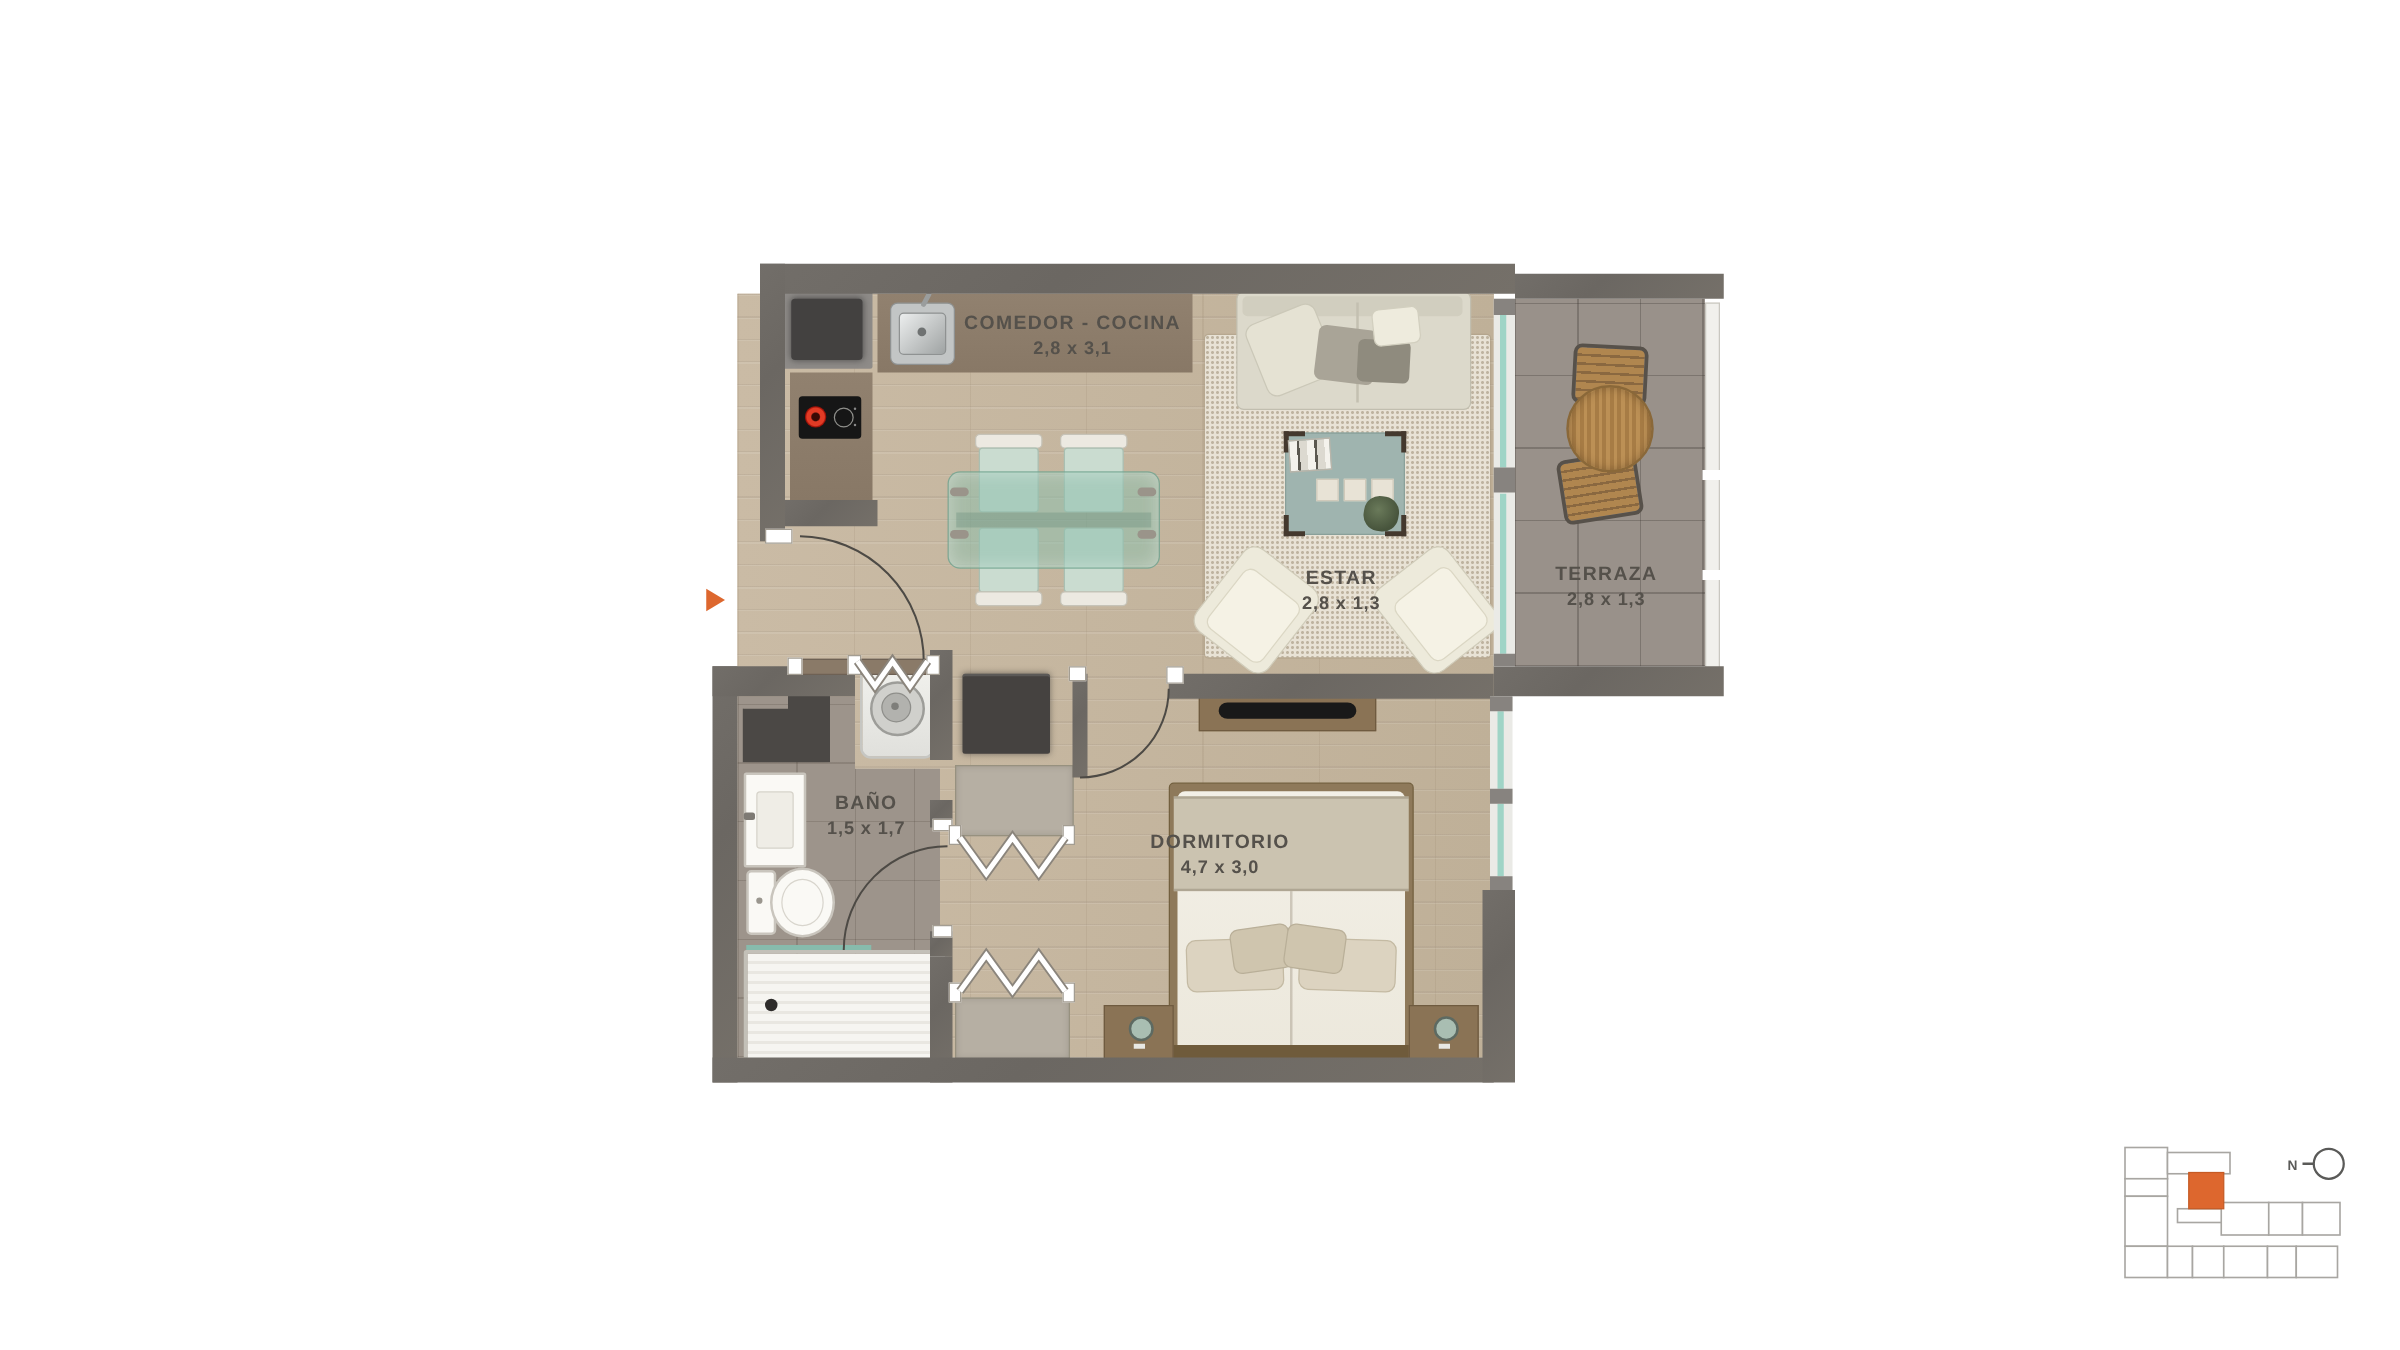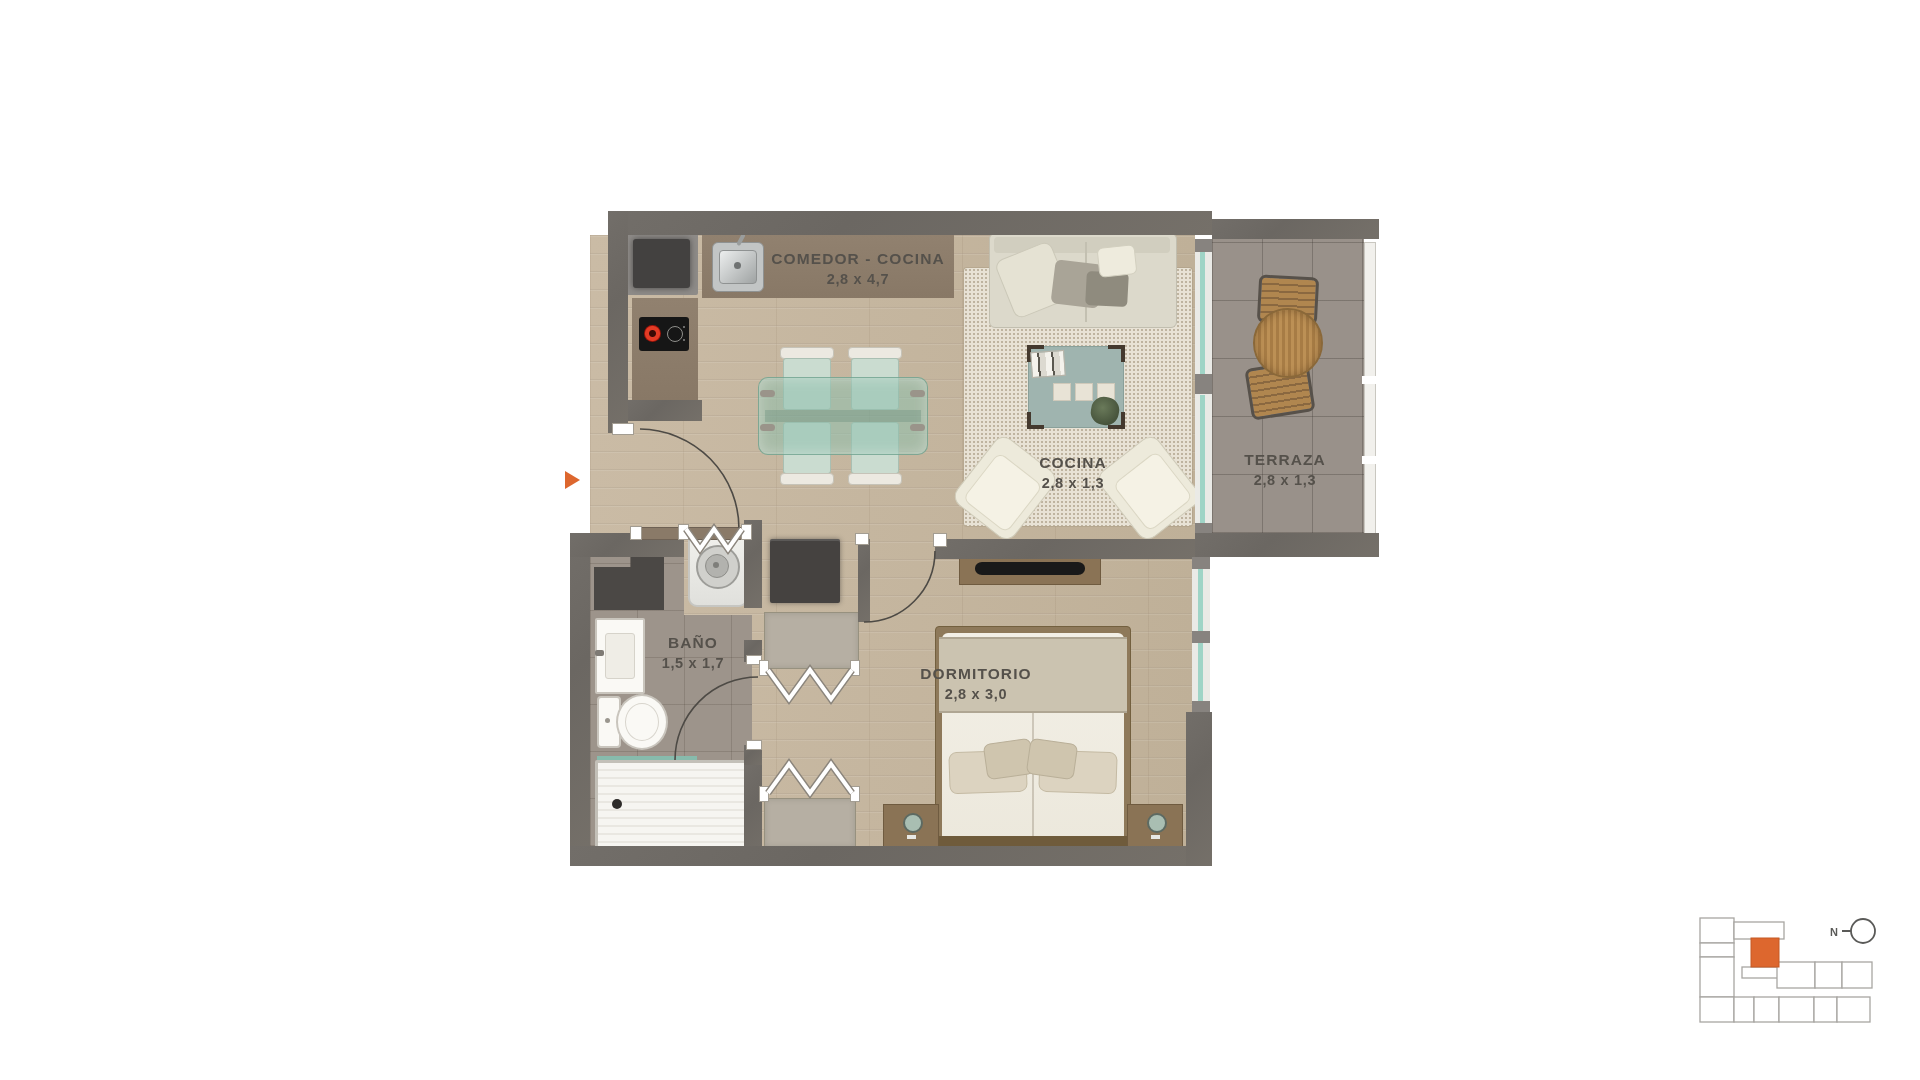--- a/index.html
+++ b/index.html
@@ -220,37 +220,37 @@
     <path d="M 756 670 L 777 699 L 798 670 L 819 699 L 840 670" fill="none" stroke="#8b857c" stroke-width="7"></path>
     <path d="M 756 670 L 777 699 L 798 670 L 819 699 L 840 670" fill="none" stroke="#ffffff" stroke-width="4"></path>
     <path d="M 756 793 L 777 764 L 798 793 L 819 764 L 840 793" fill="none" stroke="#8b857c" stroke-width="7"></path>
     <path d="M 756 793 L 777 764 L 798 793 L 819 764 L 840 793" fill="none" stroke="#ffffff" stroke-width="4"></path>
   </svg>
 
   <div class="abs" style="left:553px;top:471px;width:0;height:0;border-top:9px solid transparent;border-bottom:9px solid transparent;border-left:15px solid #dd672e;z-index:45;"></div>
 
   <div class="room-label" style="left:846px;top:248px;">
     <div>COMEDOR - COCINA</div>
-    <div class="dims">2,8 x 4,7</div>
+    <div class="dims">2,8 x 3,1</div>
   </div>
   <div class="room-label" style="left:1061px;top:452px;">
-    <div>COCINA</div>
+    <div>ESTAR</div>
     <div class="dims">2,8 x 1,3</div>
   </div>
   <div class="room-label" style="left:1273px;top:449px;">
     <div>TERRAZA</div>
     <div class="dims">2,8 x 1,3</div>
   </div>
   <div class="room-label" style="left:681px;top:632px;">
     <div>BAÑO</div>
     <div class="dims">1,5 x 1,7</div>
   </div>
   <div class="room-label" style="left:964px;top:663px;">
     <div>DORMITORIO</div>
-    <div class="dims">2,8 x 3,0</div>
+    <div class="dims">4,7 x 3,0</div>
   </div>
 
   <svg class="abs" style="left:1670px;top:900px;z-index:50;" width="230" height="140" viewBox="1670 900 230 140">
     <g fill="#ffffff" stroke="#a8a6a2" stroke-width="1.3">
       <rect x="1688" y="918" width="34" height="25"></rect>
       <rect x="1688" y="943" width="34" height="14"></rect>
       <rect x="1688" y="957" width="34" height="40"></rect>
       <rect x="1688" y="997" width="34" height="25"></rect>
       <rect x="1722" y="922" width="50" height="17"></rect>
       <rect x="1730" y="967" width="36" height="11"></rect>

